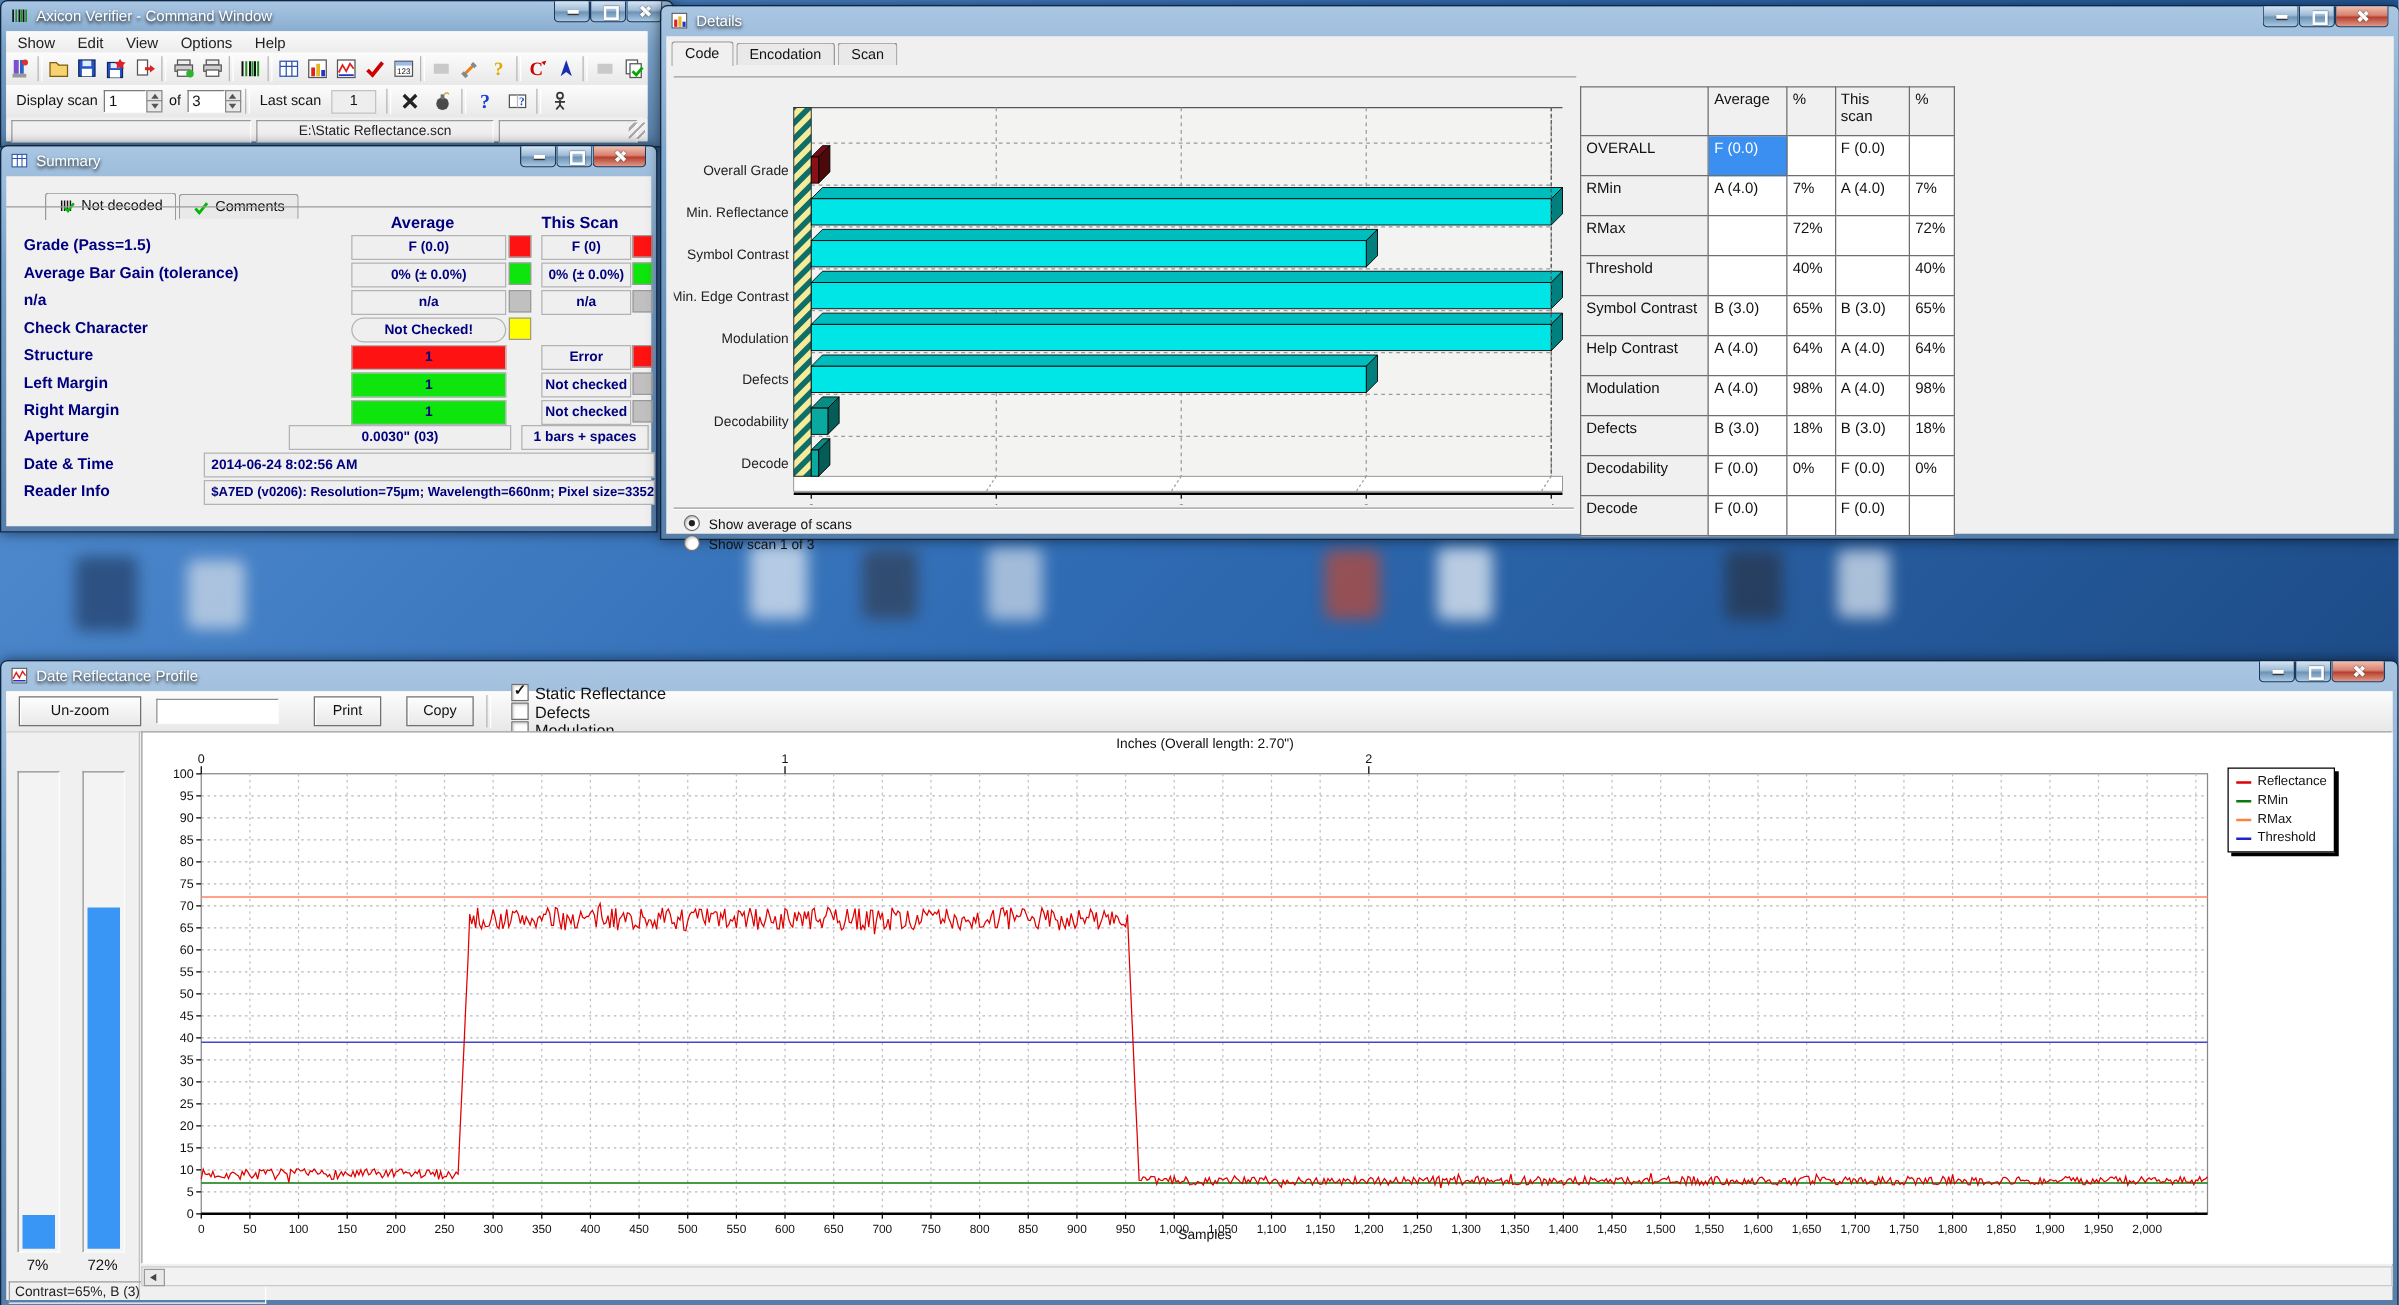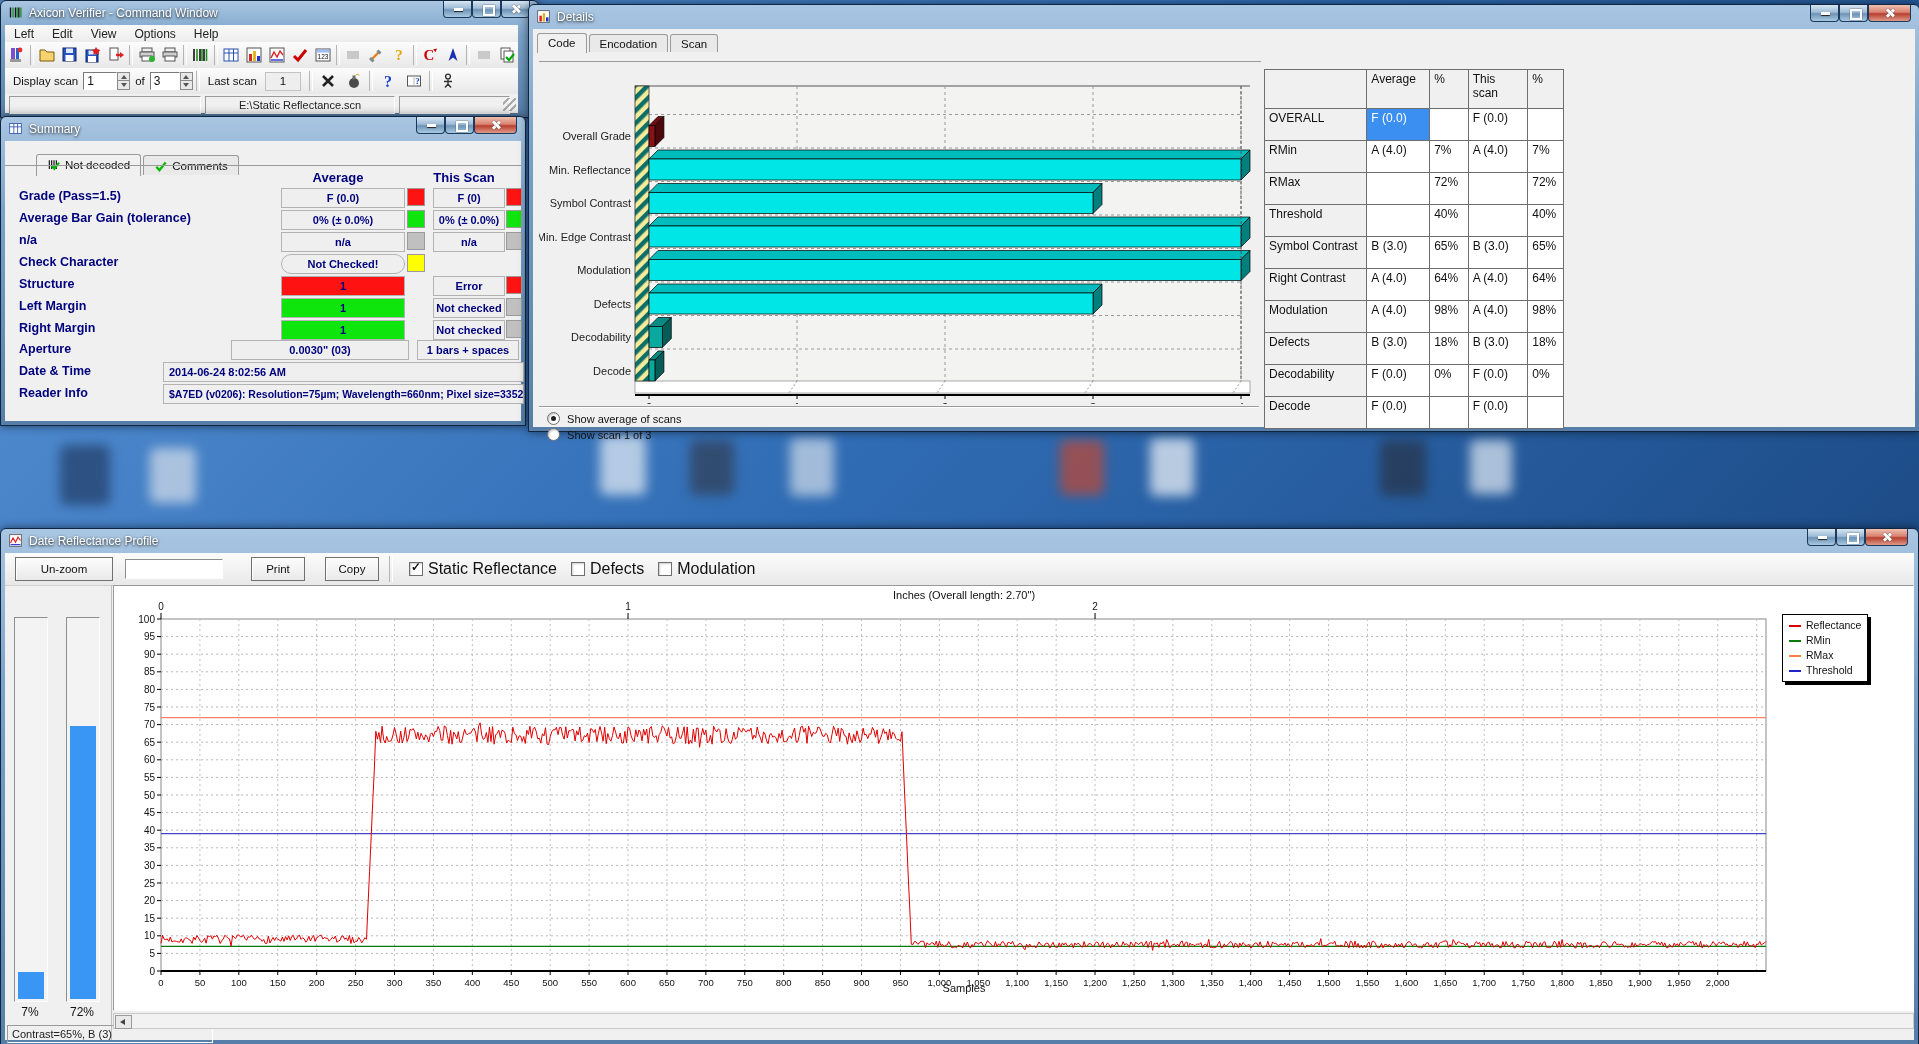--- a/index.html
+++ b/index.html
@@ -118,21 +118,21 @@
         </div>
       <div class="wbtn">
           <span class="box"></span>
         </div>
       <div class="wbtn">
           <span class="xx"></span>
         </div>
     </div>
     <div class="client" style="left:4px;top:24px;width:513px;height:88px;">
       <div class="menubar" id="cmd-menus" style="position:absolute;left:0;top:0;width:513px;height:17px;">
-          <span>Left</span>
+          <span>Show</span>
           <span>Edit</span>
           <span>View</span>
           <span>Options</span>
           <span>Help</span>
         </div>
       <div class="tbar" id="cmd-toolbar1" style="position:absolute;left:0;top:17px;width:513px;height:26px;">
           <span class="tbtn">
             <svg class="icon18" style="width:18px;height:18px" viewBox="0 0 18 18">
               <rect x="4" y="2" width="4" height="11" fill="#7a4fd0"></rect>
               <rect x="9" y="2" width="3" height="11" fill="#2a62c9"></rect>
@@ -592,21 +592,21 @@
               <td class="" style="height:27px">40%</td>
             </tr>
             <tr>
               <td class="hd" style="height:27px">Symbol Contrast</td>
               <td class="" style="height:27px">B (3.0)</td>
               <td class="" style="height:27px">65%</td>
               <td class="" style="height:27px">B (3.0)</td>
               <td class="" style="height:27px">65%</td>
             </tr>
             <tr>
-              <td class="hd" style="height:27px">Right Contrast</td>
+              <td class="hd" style="height:27px">Help Contrast</td>
               <td class="" style="height:27px">A (4.0)</td>
               <td class="" style="height:27px">64%</td>
               <td class="" style="height:27px">A (4.0)</td>
               <td class="" style="height:27px">64%</td>
             </tr>
             <tr>
               <td class="hd" style="height:27px">Modulation</td>
               <td class="" style="height:27px">A (4.0)</td>
               <td class="" style="height:27px">98%</td>
               <td class="" style="height:27px">A (4.0)</td>
@@ -661,21 +661,21 @@
         </div>
     </div>
     <div class="client" style="left:4px;top:24px;width:1909px;height:487px;">
 
       <div class="tbar" style="position:absolute;left:0;top:0;width:1909px;height:32px;border-bottom:1px solid #cfcfcf;">
         <span class="btn" style="width:96px;height:22px;line-height:22px;margin-left:10px;">Un-zoom</span>
         <span class="sunken" style="display:inline-block;width:96px;height:18px;margin-left:12px;" title=""></span>
         <span class="btn" style="width:52px;height:22px;line-height:22px;margin-left:28px;">Print</span>
         <span class="btn" style="width:52px;height:22px;line-height:22px;margin-left:20px;">Copy</span>
         <span class="tsep" style="margin-left:10px;height:26px;"></span>
-        <span id="profile-checks" style="display:flex;align-items:flex-start;font-size:16px;color:#111;">
+        <span id="profile-checks" style="display:flex;align-items:flex-start;font-size:13px;color:#111;flex-direction:column;">
             <span style="display: flex; align-items: center; gap: 5px; margin-left: 14px;">
               <span class="chk on"></span>
               <span>Static Reflectance</span>
             </span>
             <span style="display: flex; align-items: center; gap: 5px; margin-left: 14px;">
               <span class="chk"></span>
               <span>Defects</span>
             </span>
             <span style="display: flex; align-items: center; gap: 5px; margin-left: 14px;">
               <span class="chk"></span>

